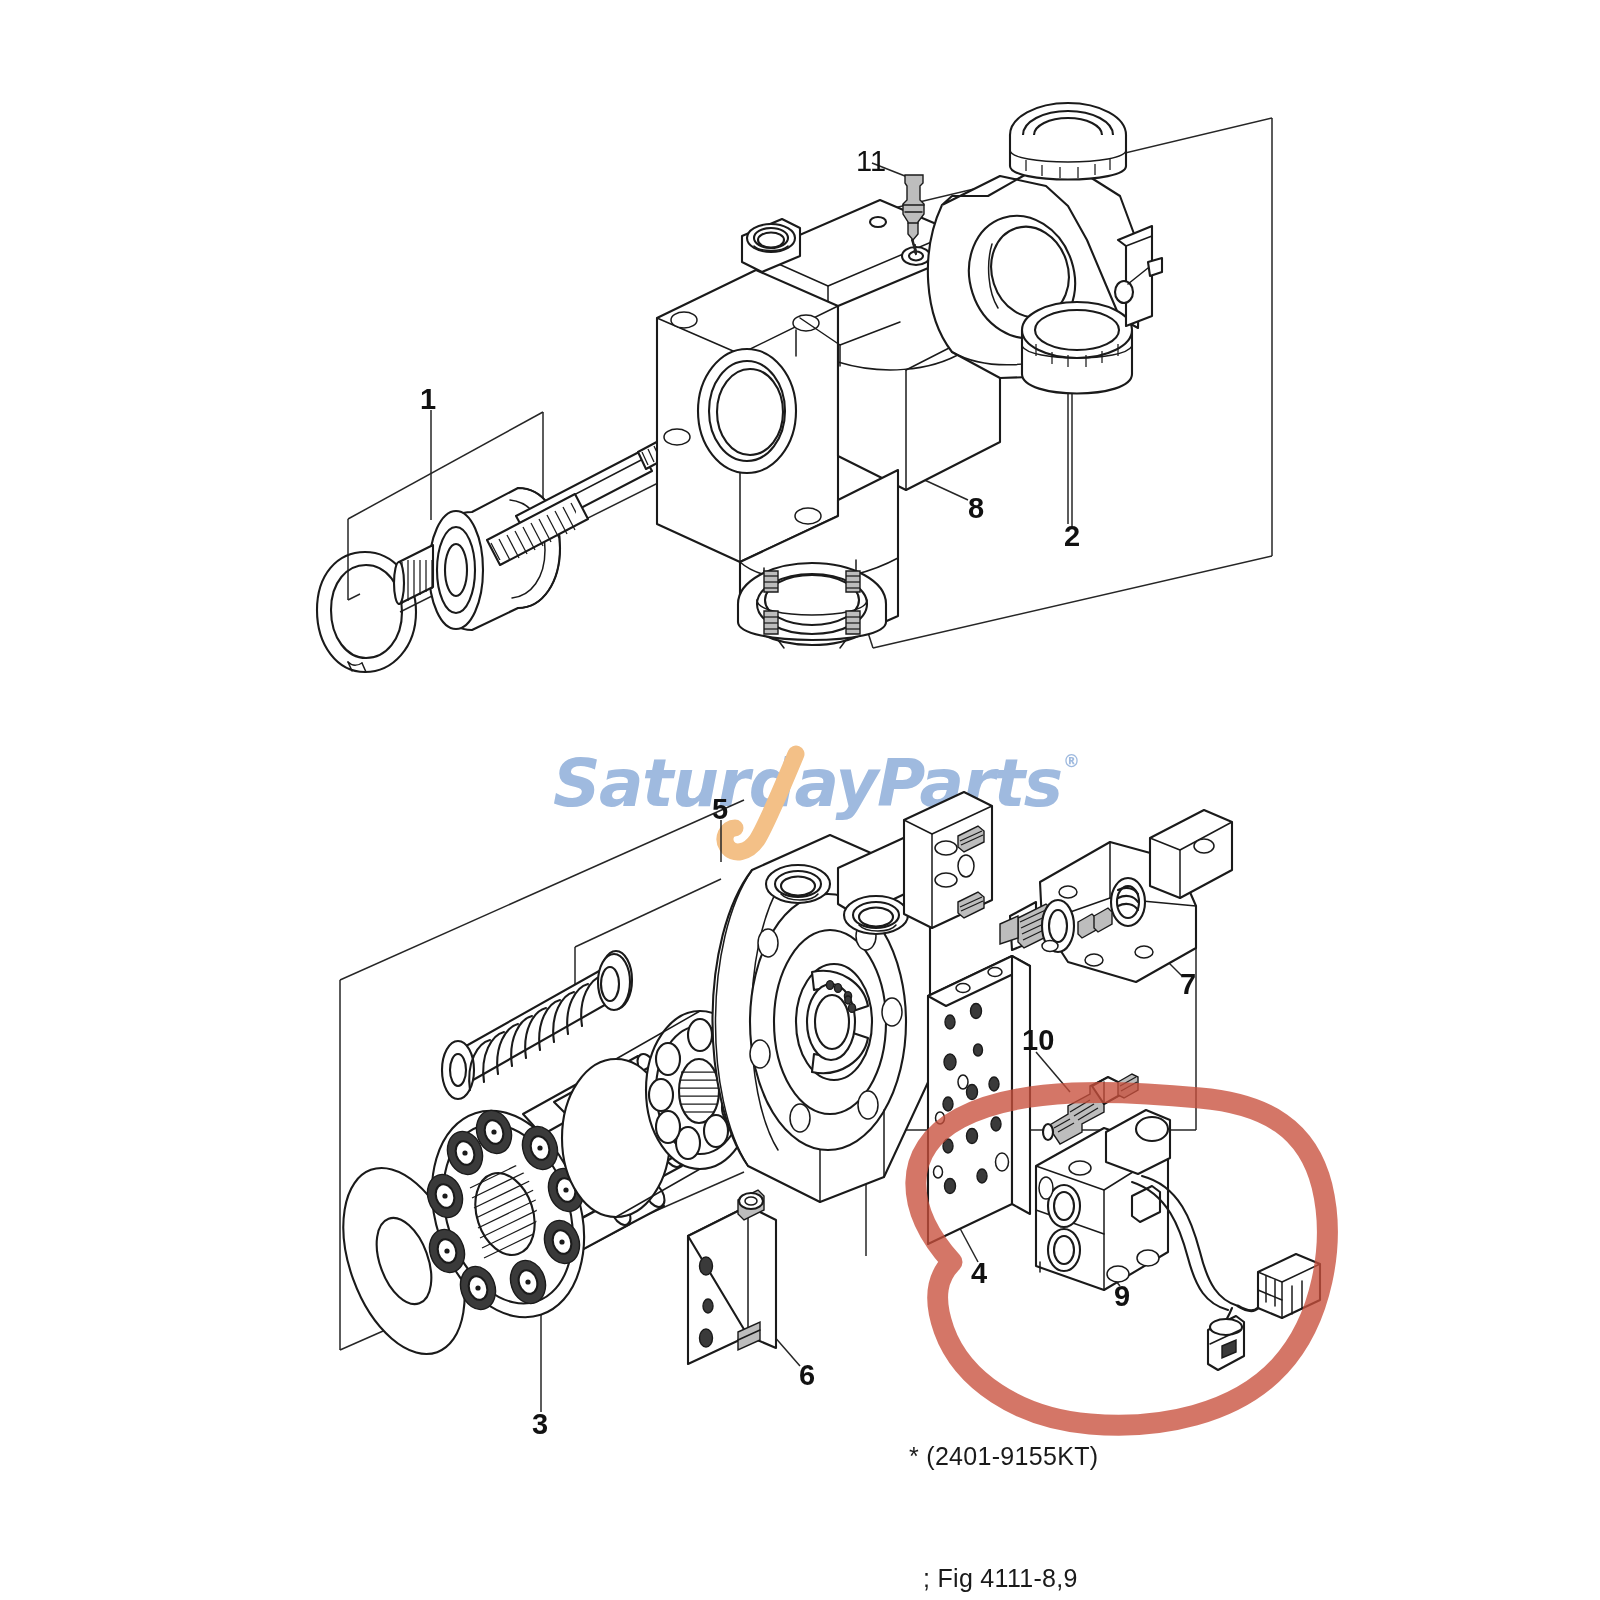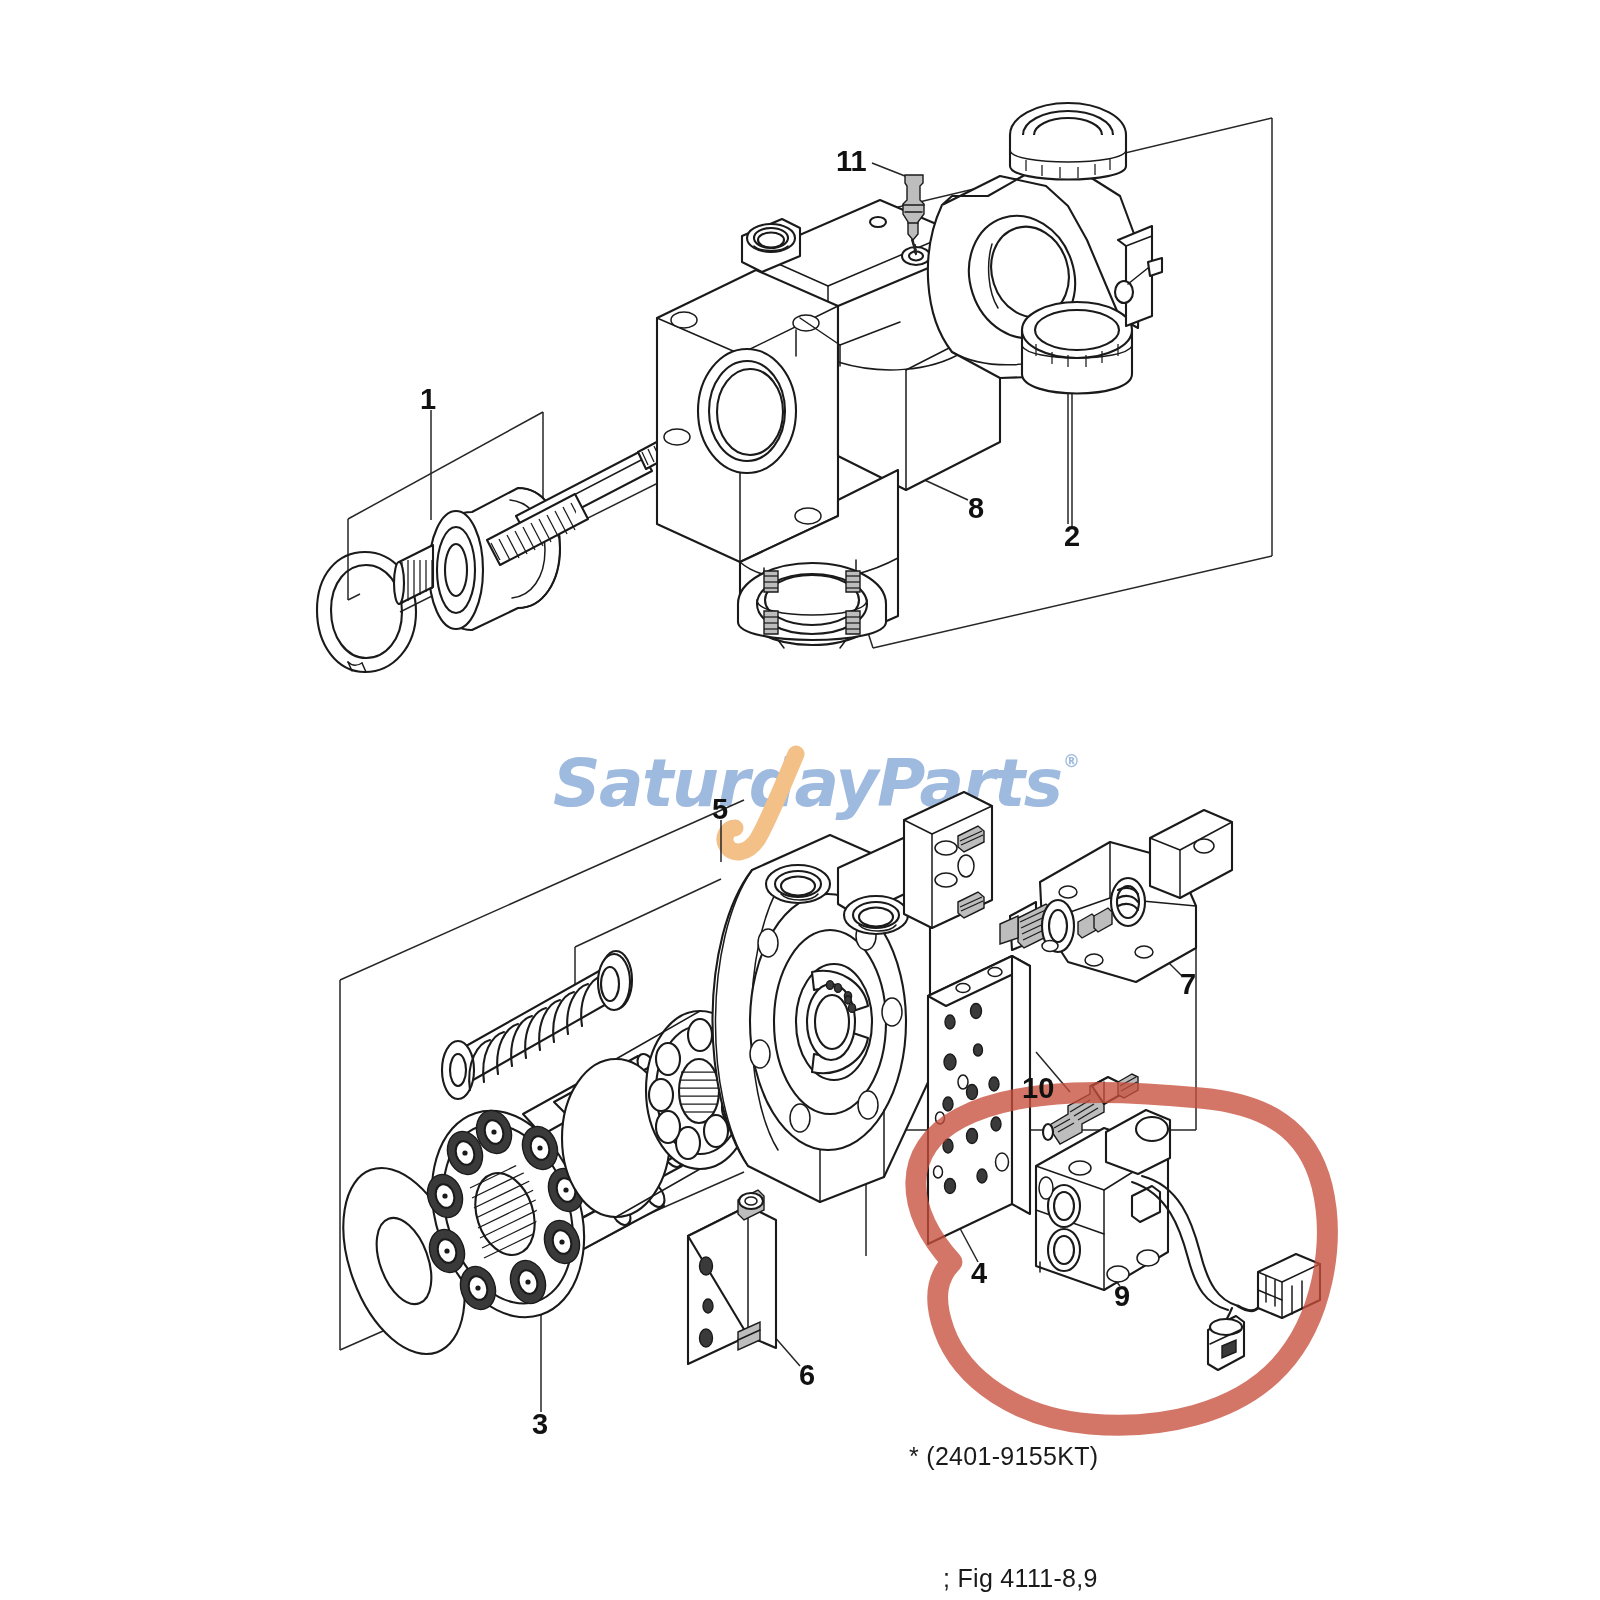--- a/index.html
+++ b/index.html
@@ -16,21 +16,21 @@
     font-family:"Liberation Sans", sans-serif;
     font-size:25px;
     color:#1a1a1a;
     letter-spacing:0.3px;
     line-height:1.62;
     white-space:pre;
     z-index:7;
   }
   .note-line{display:block;}
   .nl-1{margin-left:12px;}
-  .nl-2{margin-left:46px;}
+  .nl-2{margin-left:26px;}
 
   .wm{
     position:absolute;
     z-index:1;
     pointer-events:none;
     font-style:italic;
     font-weight:bold;
     font-family:"DejaVu Sans", sans-serif;
   }
   .wm-text{
@@ -699,22 +699,22 @@
   <div style="position:absolute;left:0;top:0;width:1600px;height:1600px;z-index:6;">
     <div style="position:absolute;left:420px;top:383px;font-size:29px;font-weight:bold;color:#111;">1</div>
     <div style="position:absolute;left:1064px;top:520px;font-size:29px;font-weight:bold;color:#111;">2</div>
     <div style="position:absolute;left:532px;top:1408px;font-size:29px;font-weight:bold;color:#111;">3</div>
     <div style="position:absolute;left:971px;top:1257px;font-size:29px;font-weight:bold;color:#111;">4</div>
     <div style="position:absolute;left:712px;top:793px;font-size:29px;font-weight:bold;color:#111;">5</div>
     <div style="position:absolute;left:799px;top:1359px;font-size:29px;font-weight:bold;color:#111;">6</div>
     <div style="position:absolute;left:1180px;top:968px;font-size:29px;font-weight:bold;color:#111;">7</div>
     <div style="position:absolute;left:968px;top:492px;font-size:29px;font-weight:bold;color:#111;">8</div>
     <div style="position:absolute;left:1114px;top:1280px;font-size:29px;font-weight:bold;color:#111;">9</div>
-    <div style="position:absolute;left:1022px;top:1024px;font-size:29px;font-weight:bold;color:#111;margin-top:48px;">10</div>
-    <div style="position:absolute;left:836px;top:145px;font-size:29px;font-weight:bold;color:#111;">11</div>
+    <div style="position:absolute;left:1022px;top:1024px;font-size:29px;font-weight:bold;color:#111;">10</div>
+    <div style="position:absolute;left:856px;top:145px;font-size:29px;font-weight:normal;color:#111;">11</div>
   </div>
 
   <div class="note-block" style="left:897px;top:1355px;">
     <span class="note-line nl-1">* (2401-9155KT)</span>
     <span class="note-line nl-2">; Fig 4111-8,9</span>
     
     
   </div>
 
 </div>

